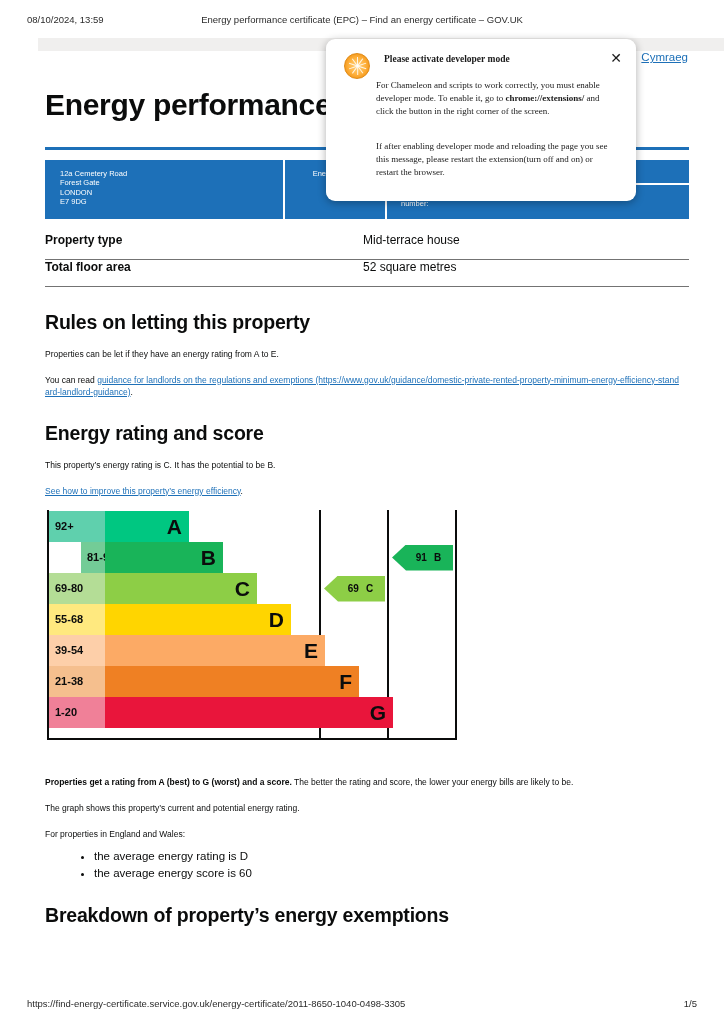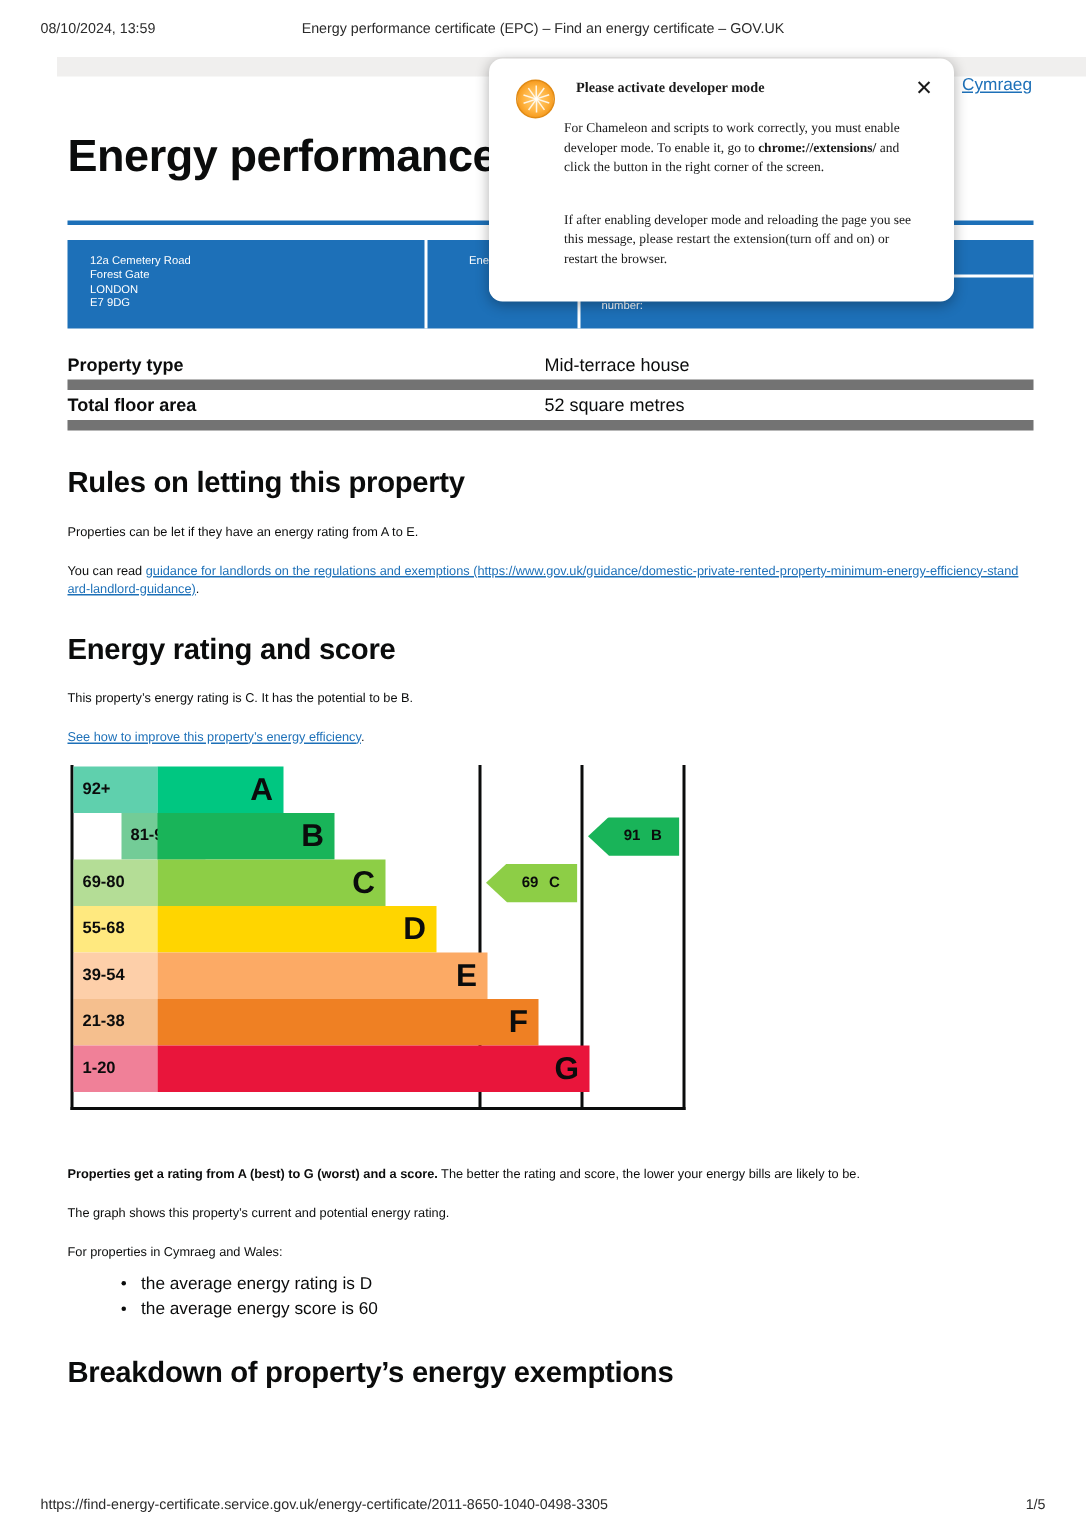--- a/index.html
+++ b/index.html
@@ -91,22 +91,22 @@
     font-size: 7.5px; line-height: 9.6px; width: 60px;
   }
   .sum-cert .cv {
     position: absolute; left: 93px; top: 30px;
     font-size: 7.5px; font-weight: bold; letter-spacing: 0.1px;
   }
 
   
   .detail-table { margin: 14px 0 0 3px; width: 644px; }
   .detail-row {
-    display: flex; align-items: center;
-    height: 27px; border-bottom: 7px solid #737373;
+    display: flex; 
+    height: 27px; border-bottom: 1px solid #737373;
     font-size: 12px;
   }
   .detail-row .k { width: 318px; font-weight: bold; }
   .detail-row .v { flex: 1; }
 
   h2.sec {
     margin: 24px 0 0 3px;
     font-size: 19.5px; font-weight: bold; letter-spacing: -0.2px;
   }
   h2.sec.tight { margin-top: 22px; }
@@ -321,21 +321,21 @@
             <span class="num">91</span>
             <span>B</span>
           </div>
         </div>
     </div>
 
     <p class="body">
       <b>Properties get a rating from A (best) to G (worst) and a score.</b><span> The better the rating and score, the lower your energy bills are likely to be.</span>
     </p>
     <p class="body">The graph shows this property’s current and potential energy rating.</p>
-    <p class="body">For properties in Cymraeg and Wales:</p>
+    <p class="body">For properties in England and Wales:</p>
     <ul class="bullets">
       <li>the average energy rating is D</li>
       <li>the average energy score is 60</li>
     </ul>
 
     <h2 class="sec tight">Breakdown of property’s energy exemptions</h2>
   </div>
 
   <div class="dialog">
     <div class="d-icon" id="d-icon">

